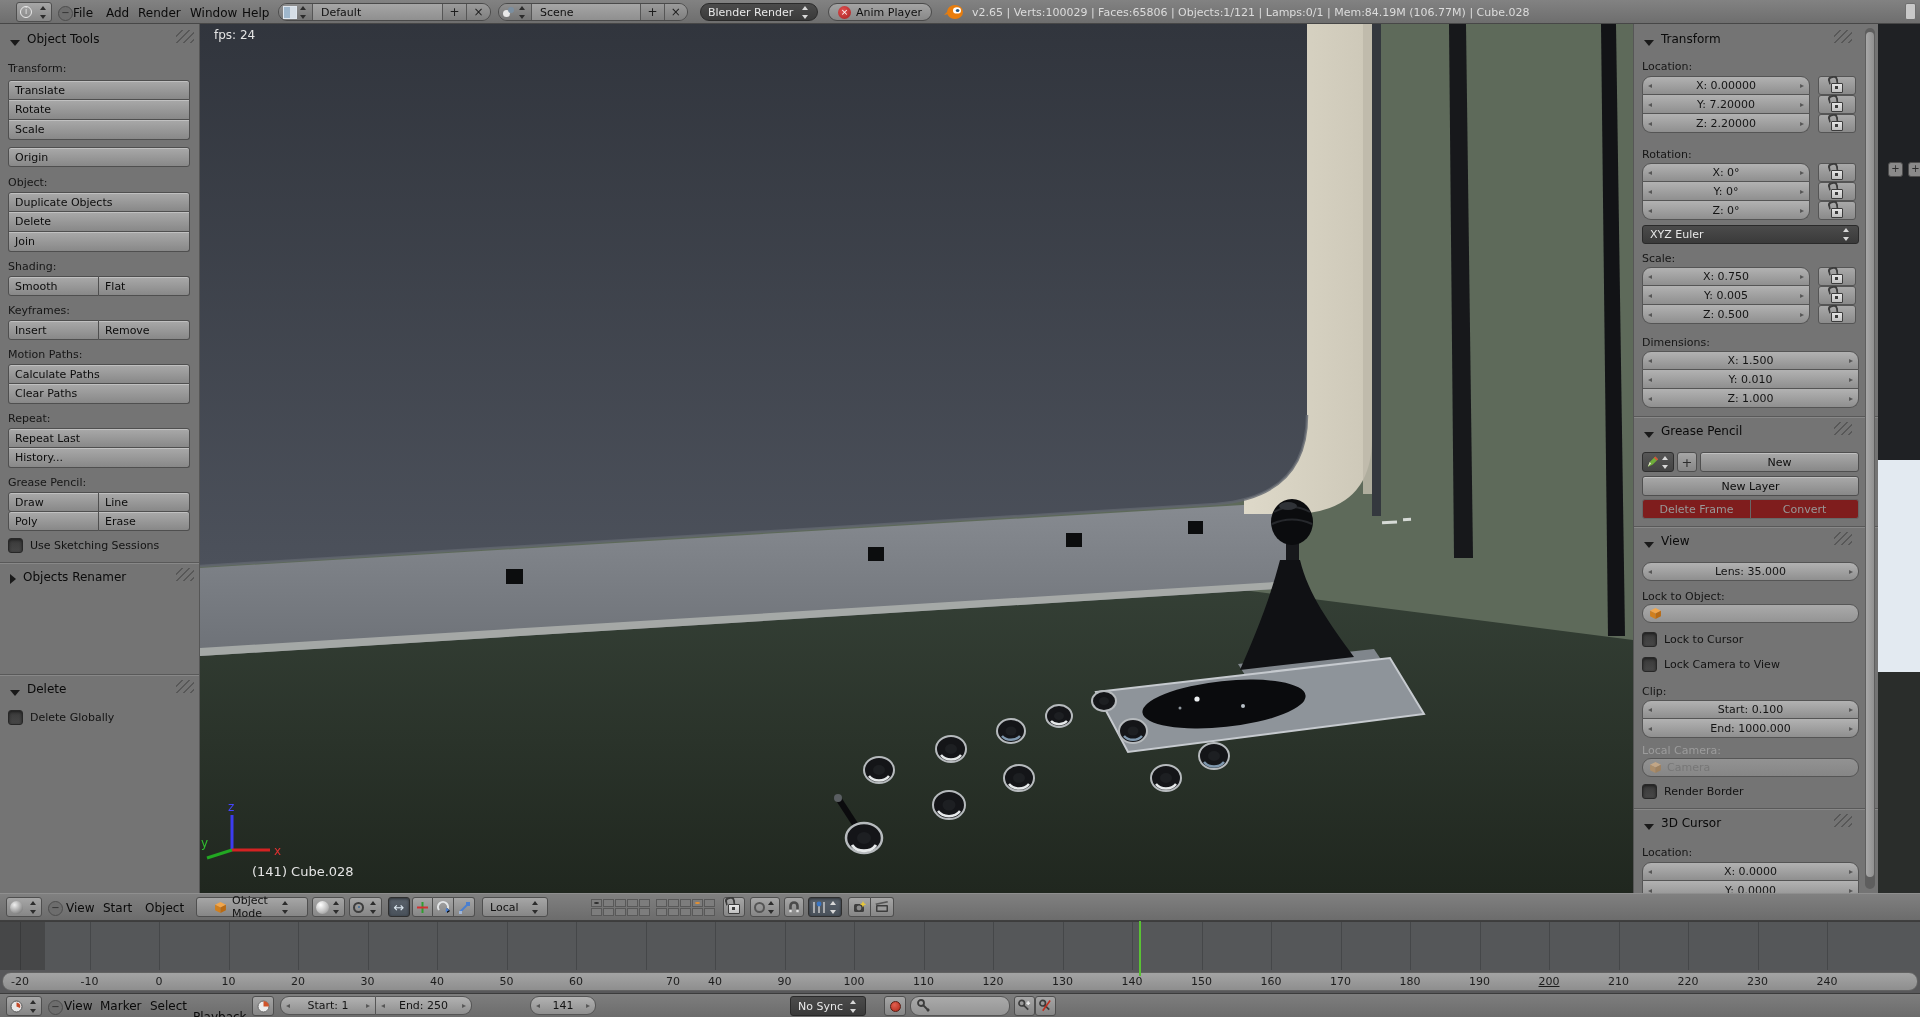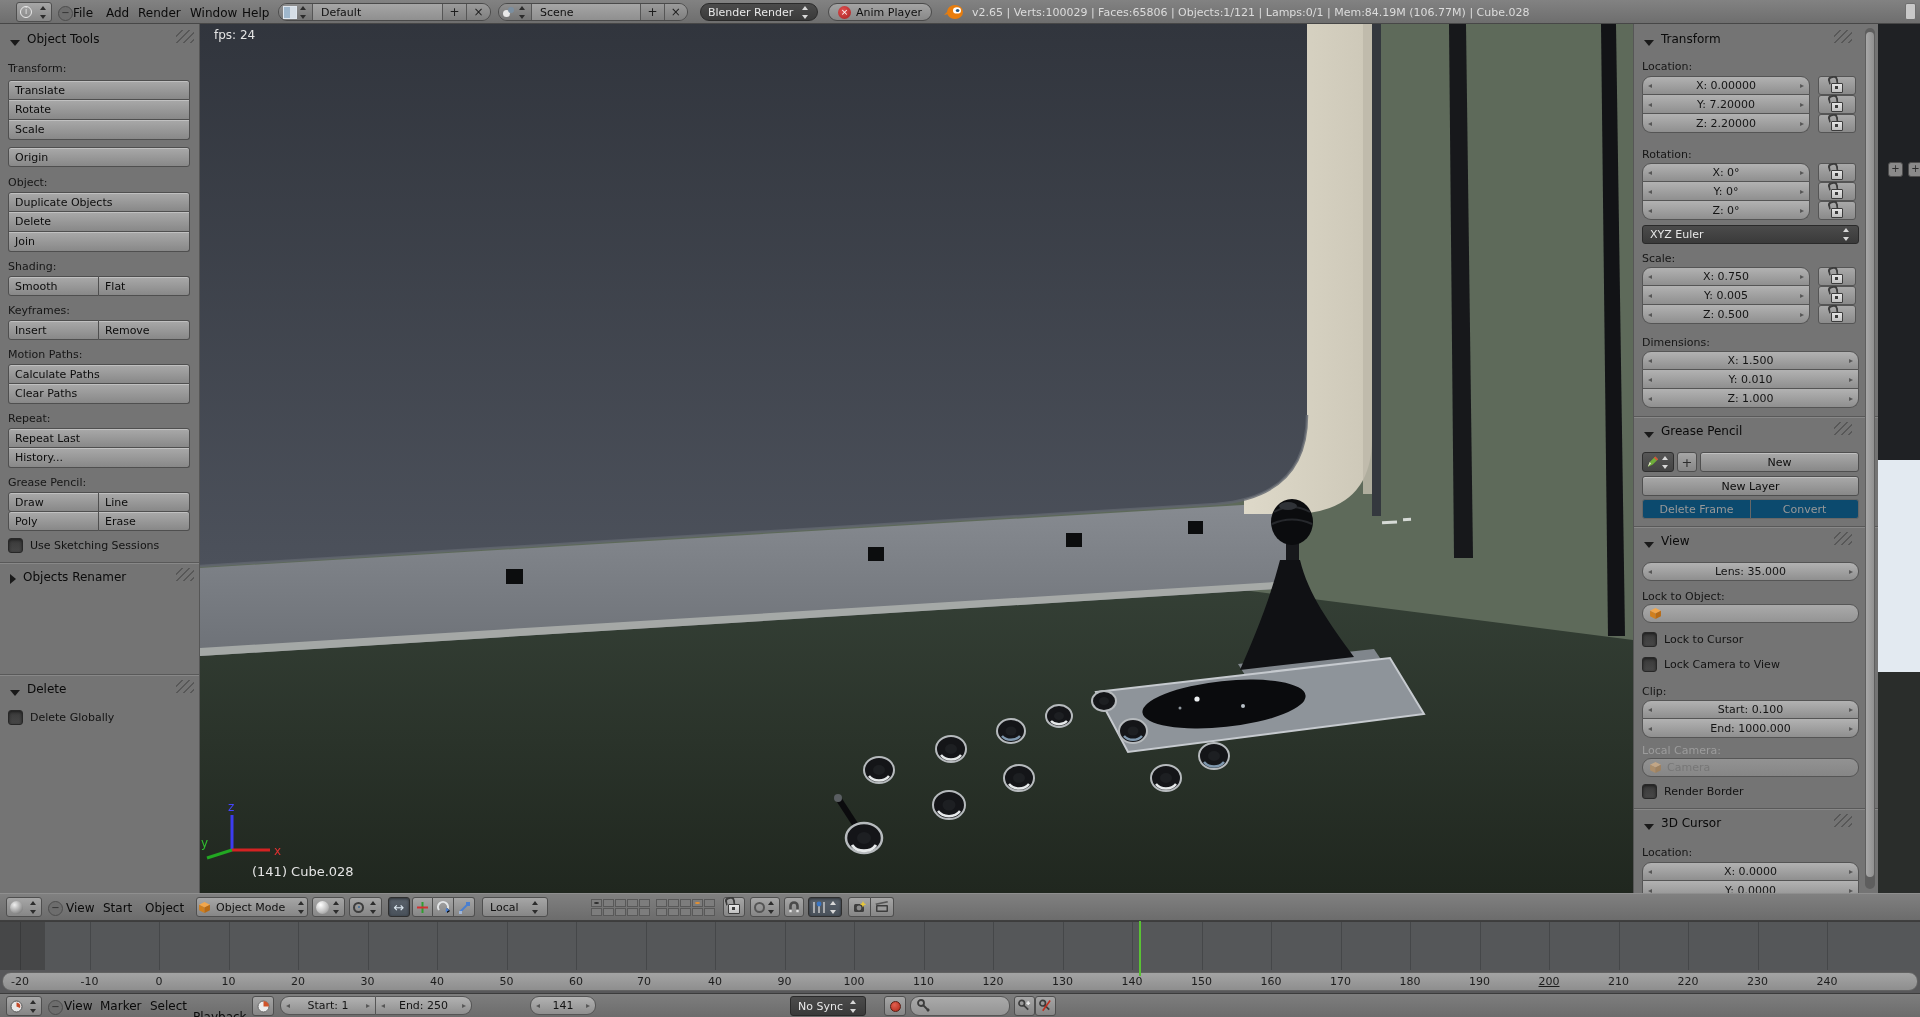--- a/index.html
+++ b/index.html
@@ -10,21 +10,21 @@
   
   .btn{position:absolute;height:20px;background:linear-gradient(#a9a9a9,#888);border:1px solid #4f4f4f;
        border-radius:3px;color:#0c0c0c;font-size:11px;display:flex;align-items:center;
        padding:0 6px;box-shadow:inset 0 1px rgba(255,255,255,.28);box-sizing:border-box;white-space:nowrap}
   .btn.ctr{justify-content:center}
   .btn.st-t{border-radius:3px 3px 0 0}
   .btn.st-m{border-radius:0;border-top:none}
   .btn.st-b{border-radius:0 0 3px 3px;border-top:none}
   .btn.pl{border-radius:3px 0 0 3px}
   .btn.pr{border-radius:0 3px 3px 0;border-left:none}
-  .btn.dis{background:#0c4a6e;color:#989898;box-shadow:none;border-color:#676767;justify-content:center}
+  .btn.dis{background:#7f1d1d;color:#989898;box-shadow:none;border-color:#676767;justify-content:center}
   .lb{position:absolute;font-size:11px;color:#161616;white-space:nowrap}
   .lb.dim{color:#9c9c9c}
   .menu{position:absolute;top:6px;font-size:12px;color:#0a0a0a;white-space:nowrap}
   .phd{position:absolute;font-size:12px;color:#0a0a0a;display:flex;align-items:flex-end;gap:7px;white-space:nowrap}
   .tri-d{width:0;height:0;border-left:5px solid transparent;border-right:5px solid transparent;border-top:6px solid #1a1a1a}
   .tri-r{width:0;height:0;border-top:5px solid transparent;border-bottom:5px solid transparent;border-left:6px solid #1a1a1a}
   .grip{position:absolute;width:18px;height:13px;
         background:repeating-linear-gradient(135deg,transparent 0 4px,rgba(45,45,45,.4) 4px 5px)}
   .hr{position:absolute;height:0;border-top:1px solid #595959;border-bottom:1px solid #888}
   .chk{position:absolute;display:flex;align-items:center;gap:7px;font-size:11px;color:#131313;white-space:nowrap}
@@ -559,21 +559,21 @@
   <div class="abs" style="left:0;top:893px;width:1920px;height:28px;background:linear-gradient(#808080,#6c6c6c);border-top:1px solid #8f8f8f;border-bottom:1px solid #3f3f3f;box-sizing:border-box">
     <div class="icbtn" style="left:6px;top:3px;width:36px">
       <span class="sphere" style="background:radial-gradient(circle at 35% 30%,#f0f0f0,#9a9a9a 60%,#5c5c5c)"></span>
       <span class="ud"></span>
     </div>
     <div class="circ" style="left:48px;top:7px">−</div>
     <span class="menu" style="left:66px;top:7px">View</span>
     <span class="menu" style="left:103px;top:7px">Start</span>
     <span class="menu" style="left:145px;top:7px">Object</span>
 
-    <div class="icbtn" style="left:196px;top:3px;width:112px;justify-content:center;gap:5px;padding:0 1px">
+    <div class="icbtn" style="left:196px;top:3px;width:112px;justify-content:center;gap:5px;padding:0 17px">
       <svg class="cubesvg" viewBox="0 0 12 12">
           <path d="M6 1 11 3.5 6 6 1 3.5Z" fill="#f2a64b"></path>
           <path d="M1 3.5 6 6v5L1 8.5Z" fill="#d07f1e"></path>
           <path d="M11 3.5 6 6v5l5-2.5Z" fill="#b96a12"></path>
         </svg>
       <span>Object Mode</span>
       <span class="ud"></span>
     </div>
     <div class="icbtn" style="left:312px;top:3px;width:33px">
       <span class="sphere"></span>
@@ -708,21 +708,21 @@
     <div style="position:absolute;inset:0">
         <span class="tl-num" style="left: 20px;">-20</span>
         <span class="tl-num" style="left: 89.5px;">-10</span>
         <span class="tl-num" style="left: 159px;">0</span>
         <span class="tl-num" style="left: 228.5px;">10</span>
         <span class="tl-num" style="left: 298px;">20</span>
         <span class="tl-num" style="left: 367.5px;">30</span>
         <span class="tl-num" style="left: 437px;">40</span>
         <span class="tl-num" style="left: 506.5px;">50</span>
         <span class="tl-num" style="left: 576px;">60</span>
-        <span class="tl-num" style="left: 644px;">70</span>
+        <span class="tl-num" style="left: 673px;">70</span>
         <span class="tl-num" style="left: 715px;">40</span>
         <span class="tl-num" style="left: 784.5px;">90</span>
         <span class="tl-num" style="left: 854px;">100</span>
         <span class="tl-num" style="left: 923.5px;">110</span>
         <span class="tl-num" style="left: 993px;">120</span>
         <span class="tl-num" style="left: 1062.5px;">130</span>
         <span class="tl-num" style="left: 1132px;">140</span>
         <span class="tl-num" style="left: 1201.5px;">150</span>
         <span class="tl-num" style="left: 1271px;">160</span>
         <span class="tl-num" style="left: 1340.5px;">170</span>

